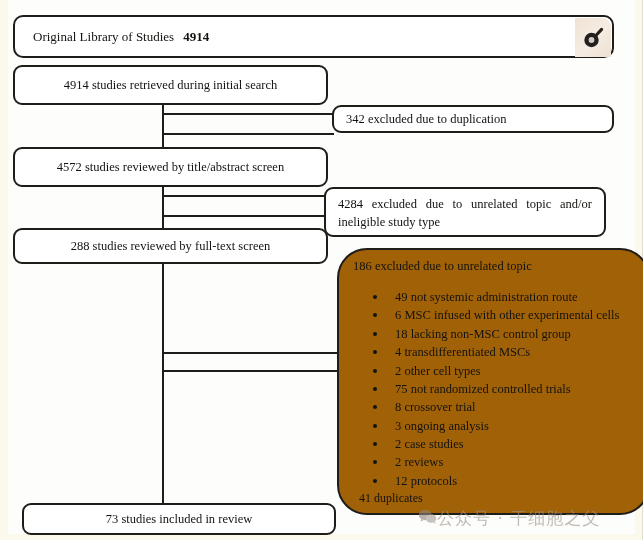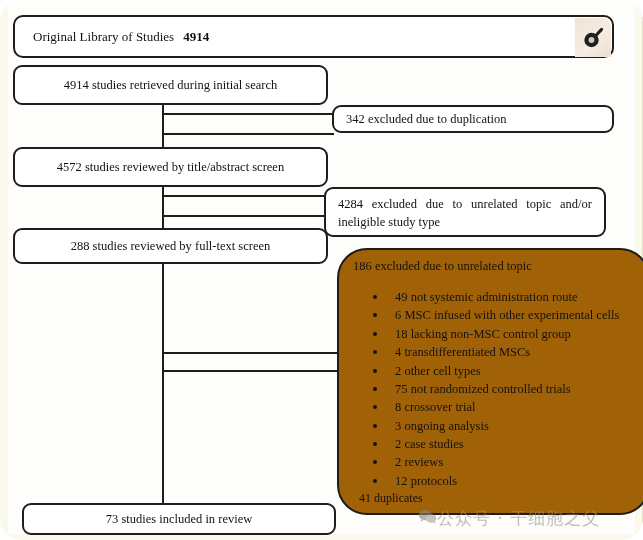--- a/index.html
+++ b/index.html
@@ -15,21 +15,20 @@
     font-family: "Liberation Serif", "DejaVu Serif", serif;
   }
 
   
   #page {
     position: relative;
     width: 643px;
     height: 540px;
     background: #fbf8ec;   
     overflow: hidden;
-    border-radius: 22px;
   }
   
   #sheet {
     position: absolute;
     left: 8px;
     top: 0px;
     width: 627px;
     height: 534px;
     background: #fdfdfb;
   }

